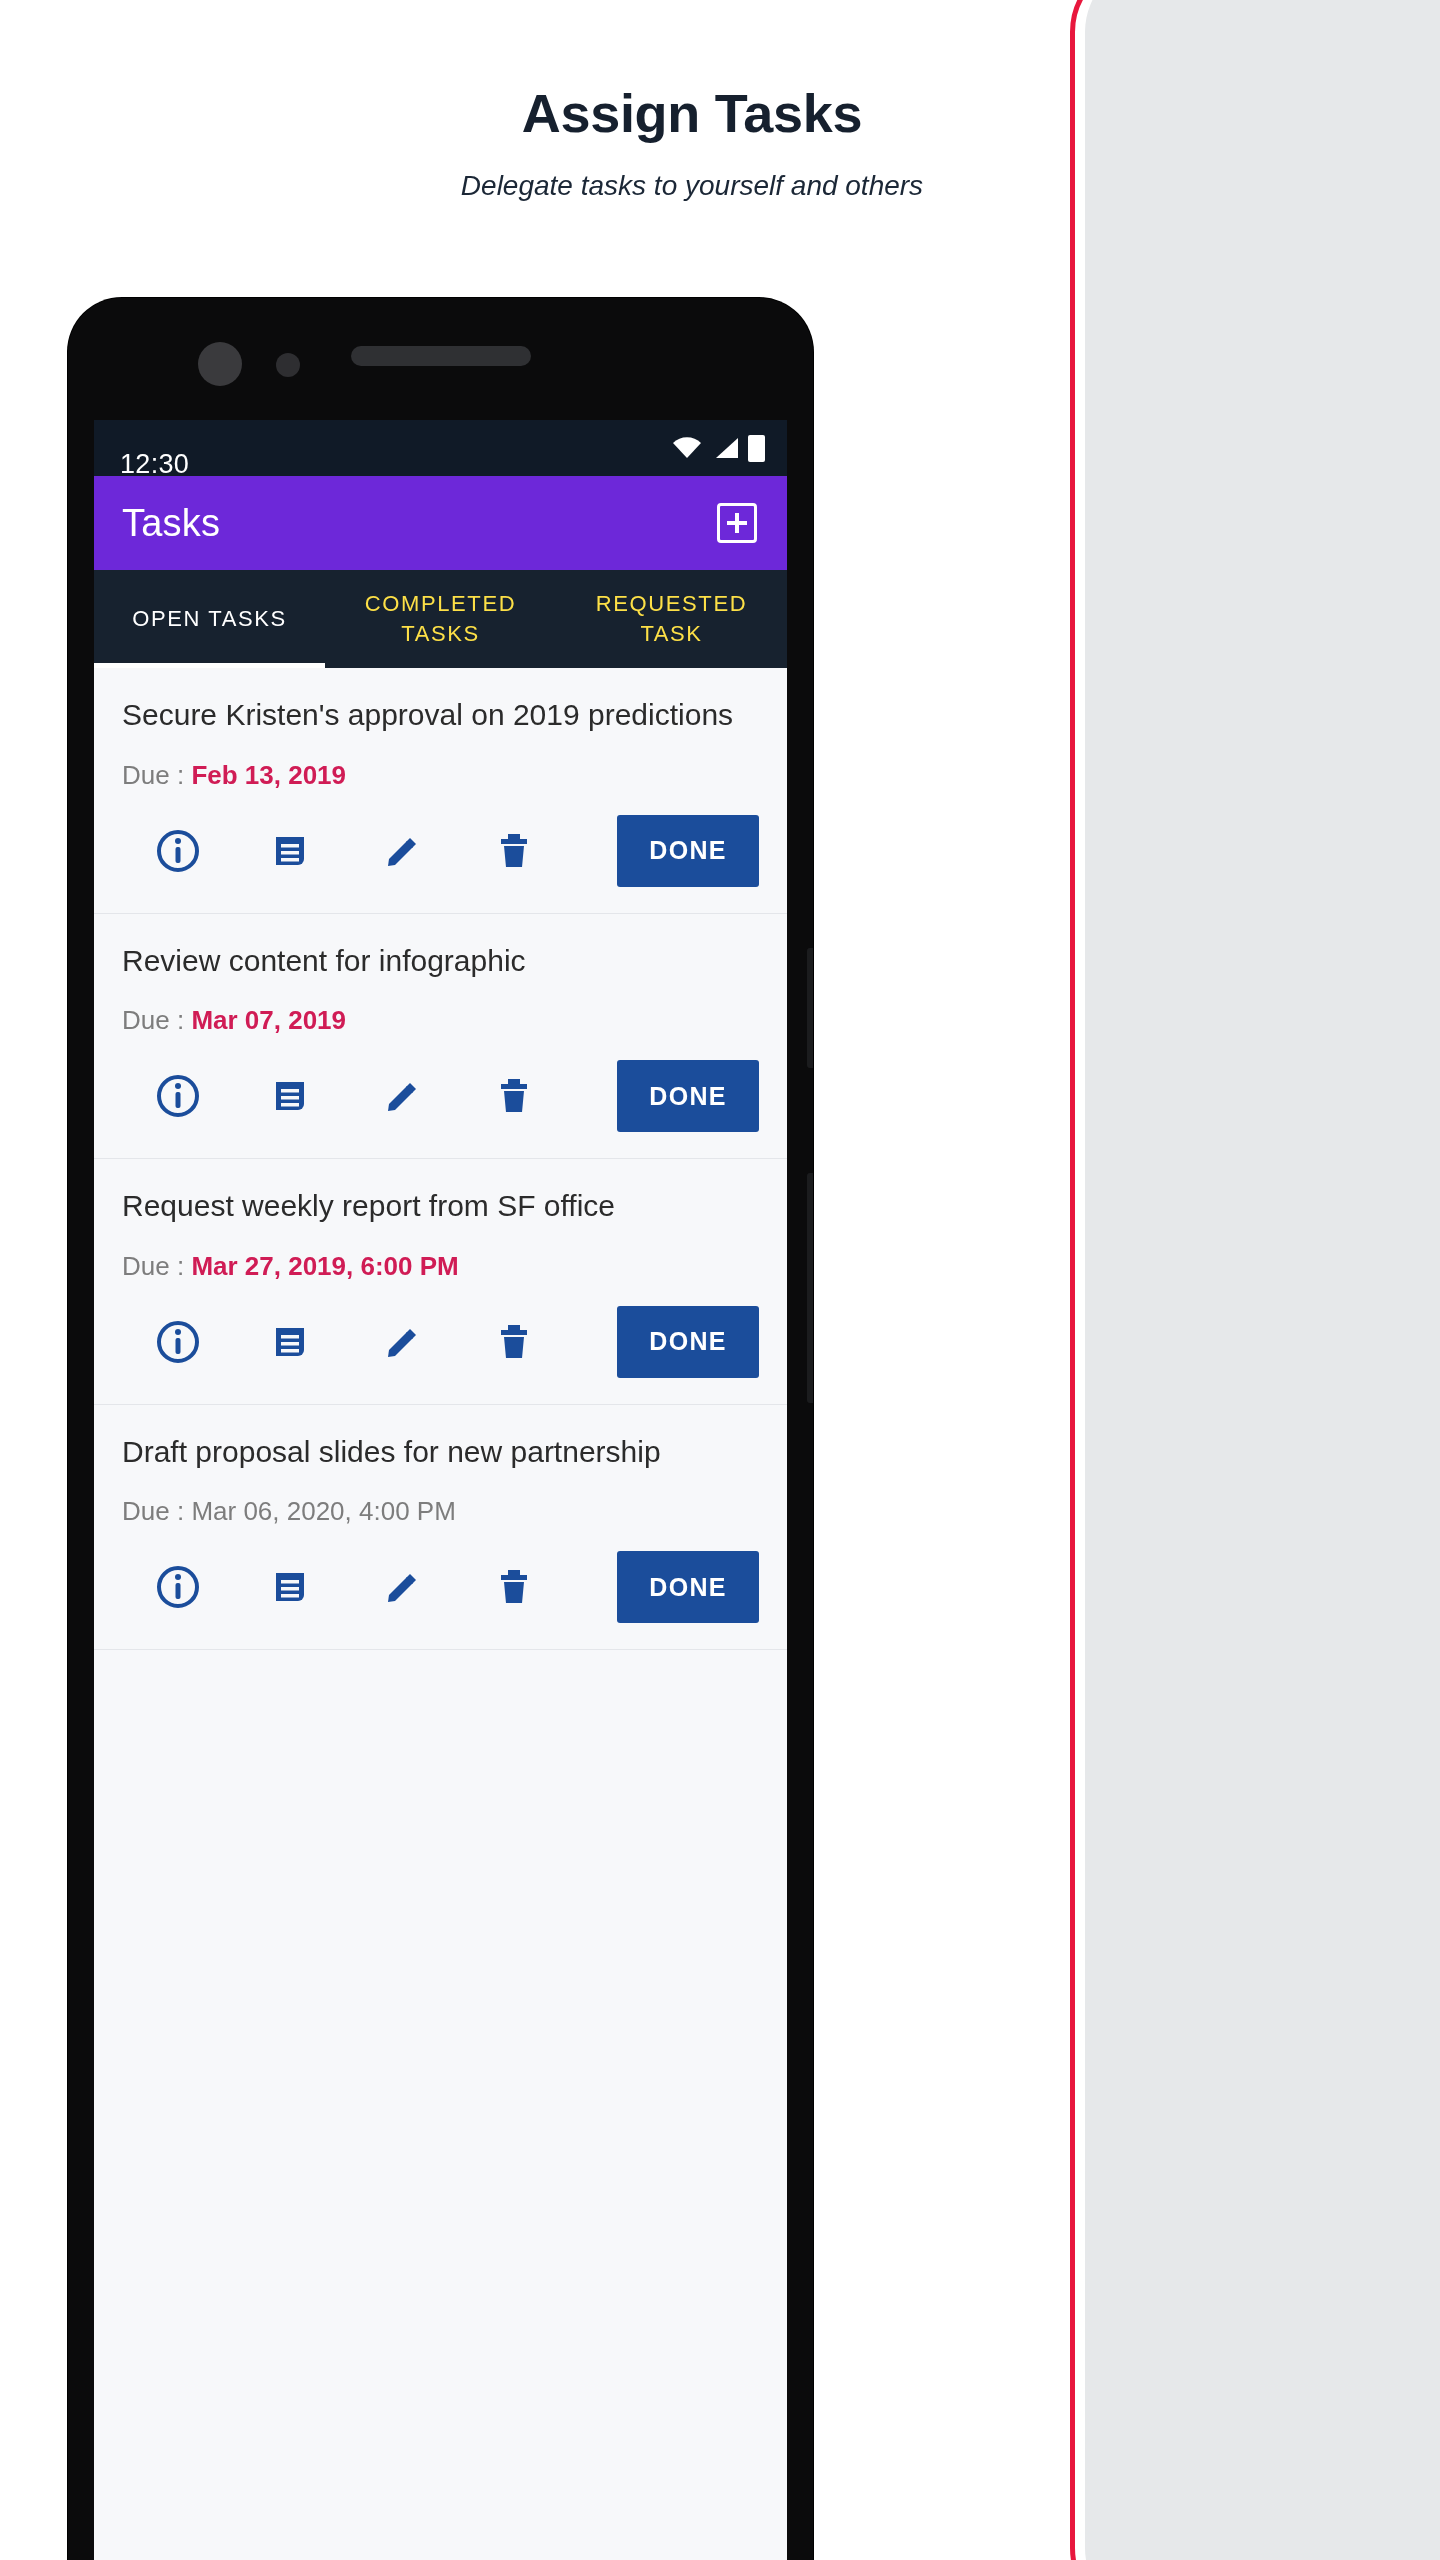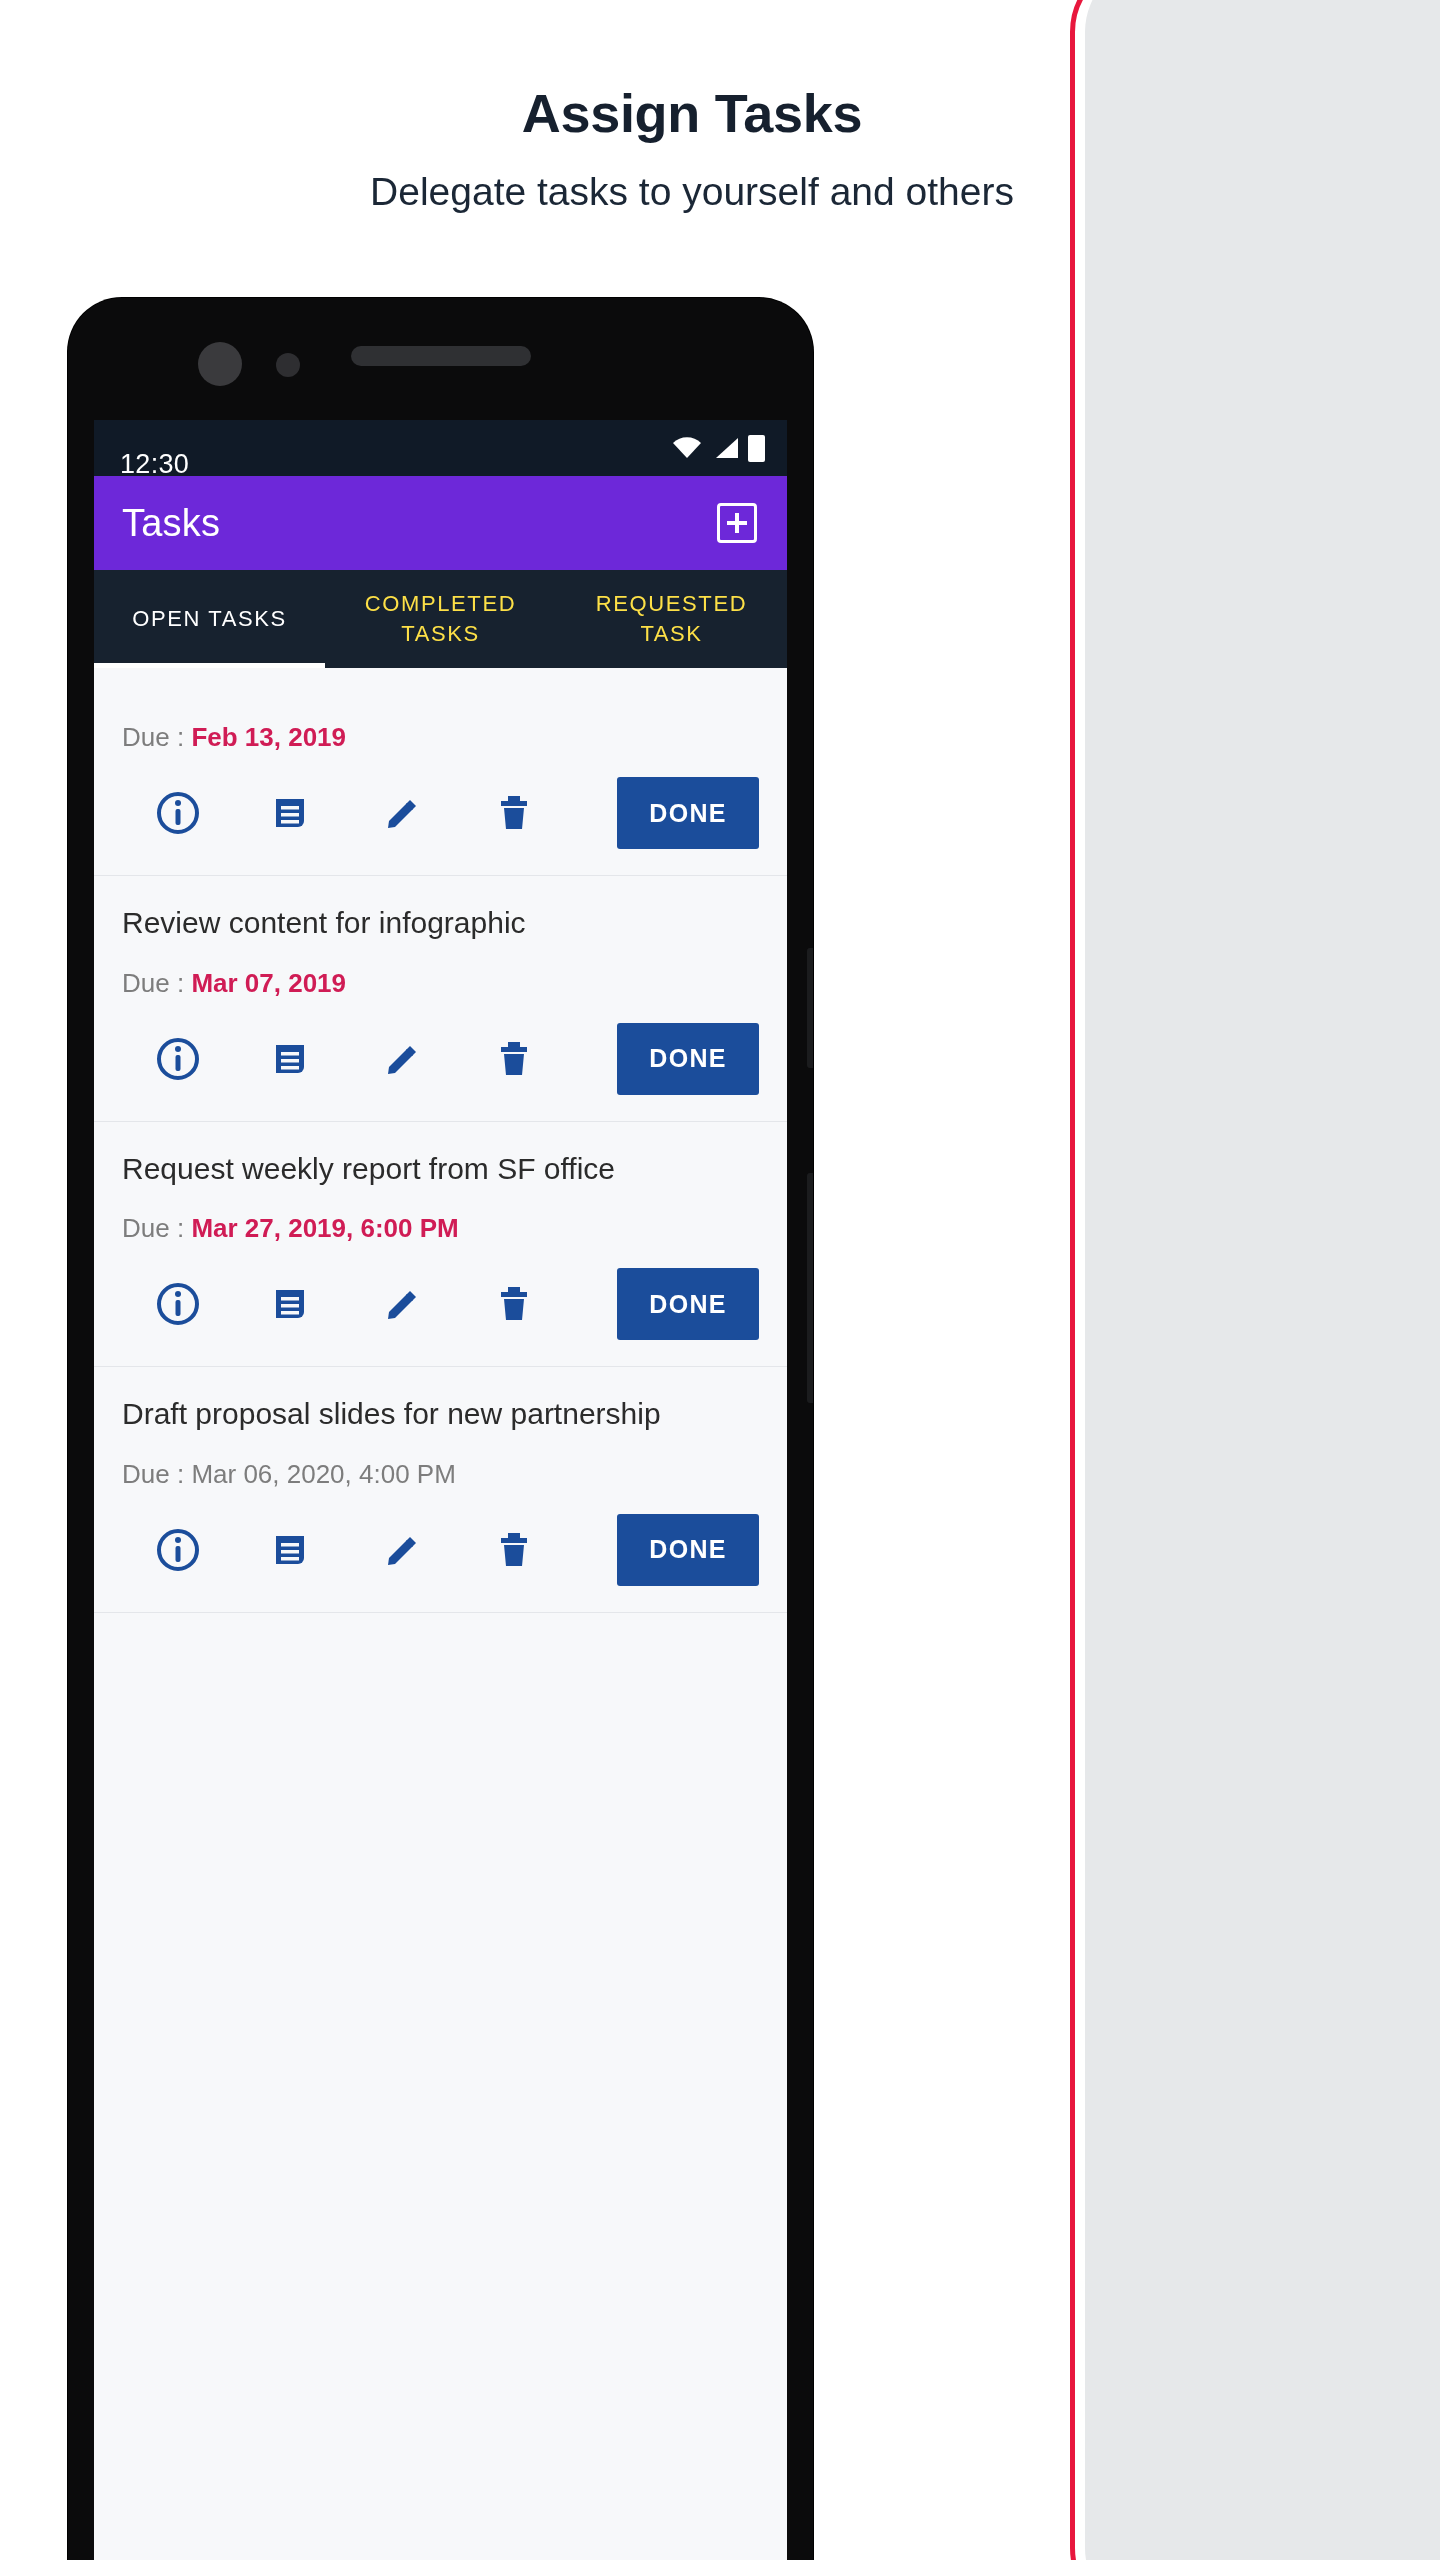--- a/index.html
+++ b/index.html
@@ -45,24 +45,25 @@
   }
   .promo-title{
     font-size:54px;
     font-weight:bold;
     color:#16202e;
     letter-spacing:-0.3px;
     line-height:1.1;
   }
   .promo-sub{
     margin-top:26px;
-    font-size:39px;
+    font-size:28px;
     font-weight:normal;
     color:#1b2736;
     line-height:1.2;
+    font-style:italic;
   }
 
   
   .phone{
     position:absolute;
     left:68px; top:298px;
     width:745px; height:2290px;
     background:#0b0b0c;
     border-radius:54px 54px 0 0;
     z-index:9;
@@ -289,20 +290,21 @@
 
       <div class="tabs">
         <div class="tab active">OPEN TASKS</div>
         <div class="tab">COMPLETED TASKS</div>
         <div class="tab">REQUESTED TASK</div>
       </div>
 
       <div class="tasklist">
 
         <div class="task">
+          <div class="task-title">Secure Kristen's approval on 2019 predictions</div>
           <div class="task-due">
             <span>Due : </span><b>Feb 13, 2019</b>
           </div>
           <div class="task-actions">
             <span class="act">
               <svg viewBox="0 0 44 44" width="44" height="44">
                   <circle cx="22" cy="22" r="19" fill="none" stroke="#1b4d9b" stroke-width="4"></circle>
                   <circle cx="22" cy="12" r="3" fill="#1b4d9b"></circle>
                   <rect x="19.5" y="18" width="5" height="16" rx="2" fill="#1b4d9b"></rect>
                 </svg>

